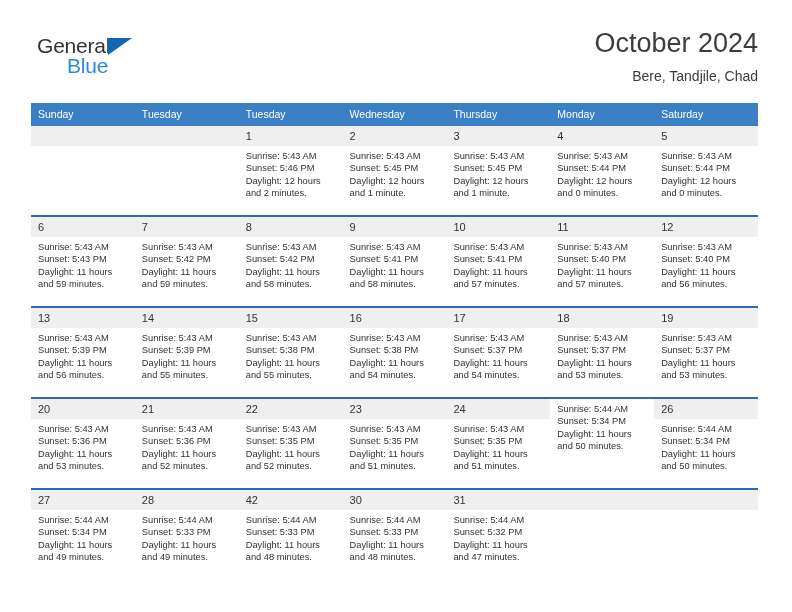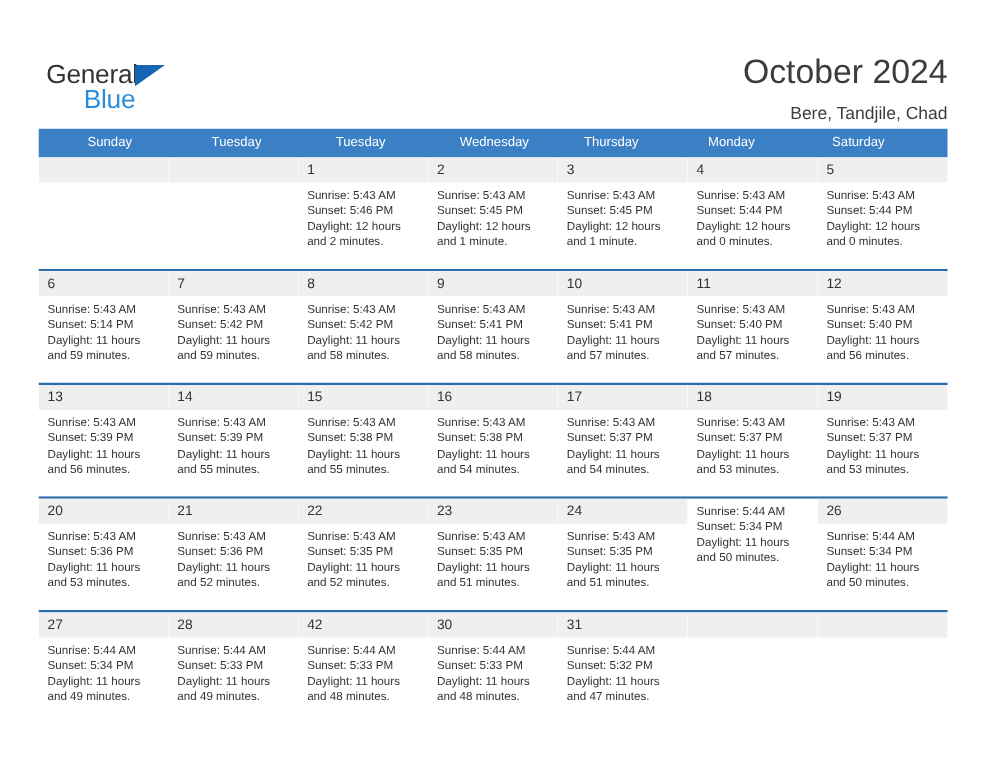--- a/index.html
+++ b/index.html
@@ -22,21 +22,20 @@
     height: 612px;
   }
 
   
   .header {
     position: absolute;
     left: 31px;
     top: 26px;
     width: 727px;
     height: 72px;
-    margin-top: 14px;
   }
 
   .logo {
     position: absolute;
     left: 6px;
     top: 8px;
     width: 180px;
     height: 56px;
   }
   .logo-general {
@@ -93,21 +92,20 @@
     position: absolute;
     left: 31px;
     top: 103px;
     width: 727px;
   }
 
   .dow-row {
     display: flex;
     background: #3b7fc4;
     height: 23px;
-    padding-left: 32px;
   }
   .dow {
     flex: 1 1 0;
     box-sizing: border-box;
     padding-left: 7px;
     font-size: 10.5px;
     color: #ffffff;
     line-height: 23px;
     white-space: nowrap;
     overflow: hidden;
@@ -234,21 +232,21 @@
               <div>Daylight: 12 hours</div>
               <div>and 0 minutes.</div>
             </div>
           </div>
         </div>
         <div class="week">
           <div class="cell">
             <div class="cell-daynum">6</div>
             <div class="cell-body">
               <div>Sunrise: 5:43 AM</div>
-              <div>Sunset: 5:14 PM</div>
+              <div>Sunset: 5:43 PM</div>
               <div>Daylight: 11 hours</div>
               <div>and 59 minutes.</div>
             </div>
           </div>
           <div class="cell">
             <div class="cell-daynum">7</div>
             <div class="cell-body">
               <div>Sunrise: 5:43 AM</div>
               <div>Sunset: 5:42 PM</div>
               <div>Daylight: 11 hours</div>

